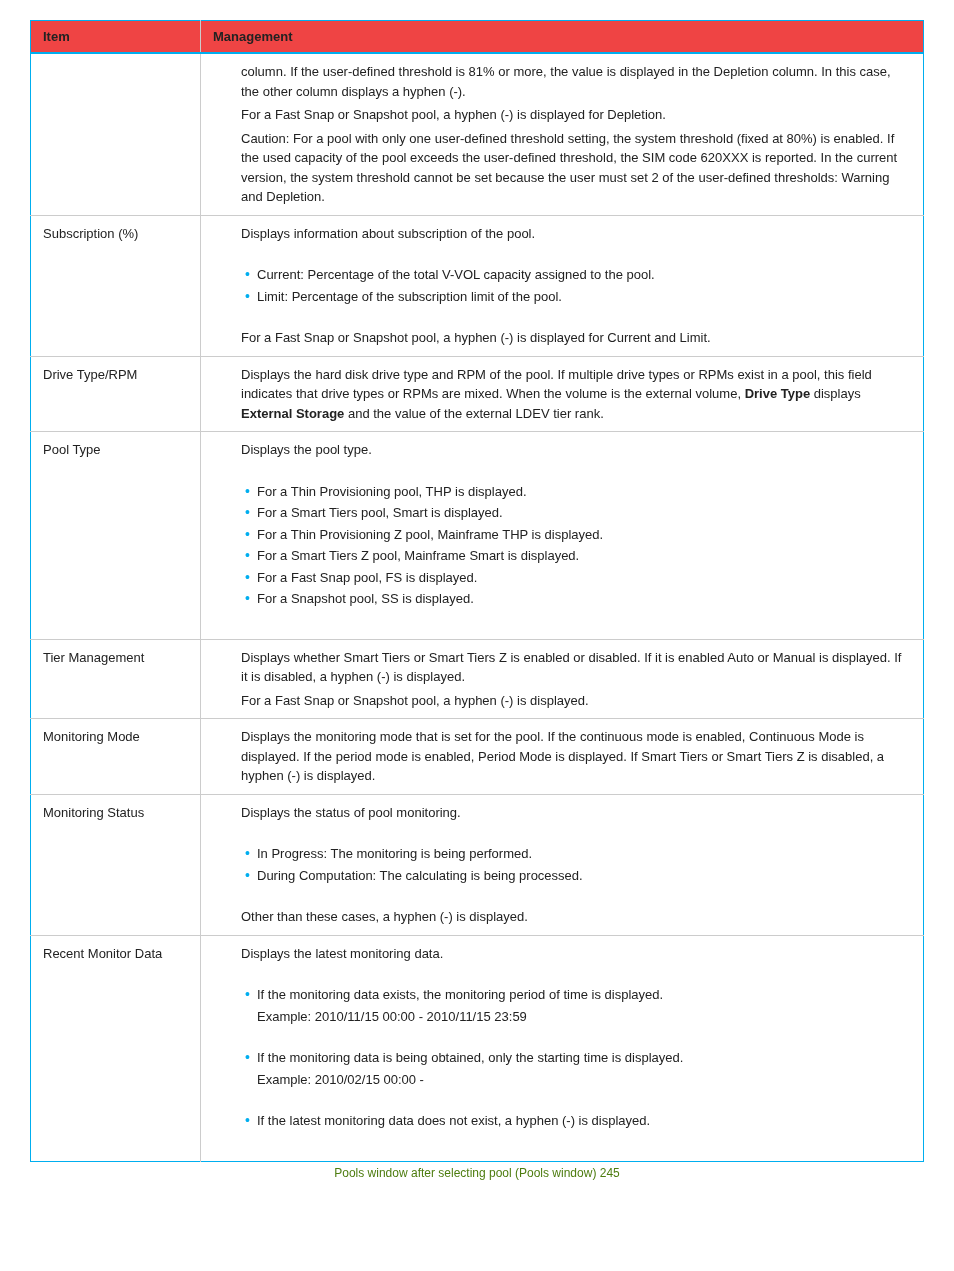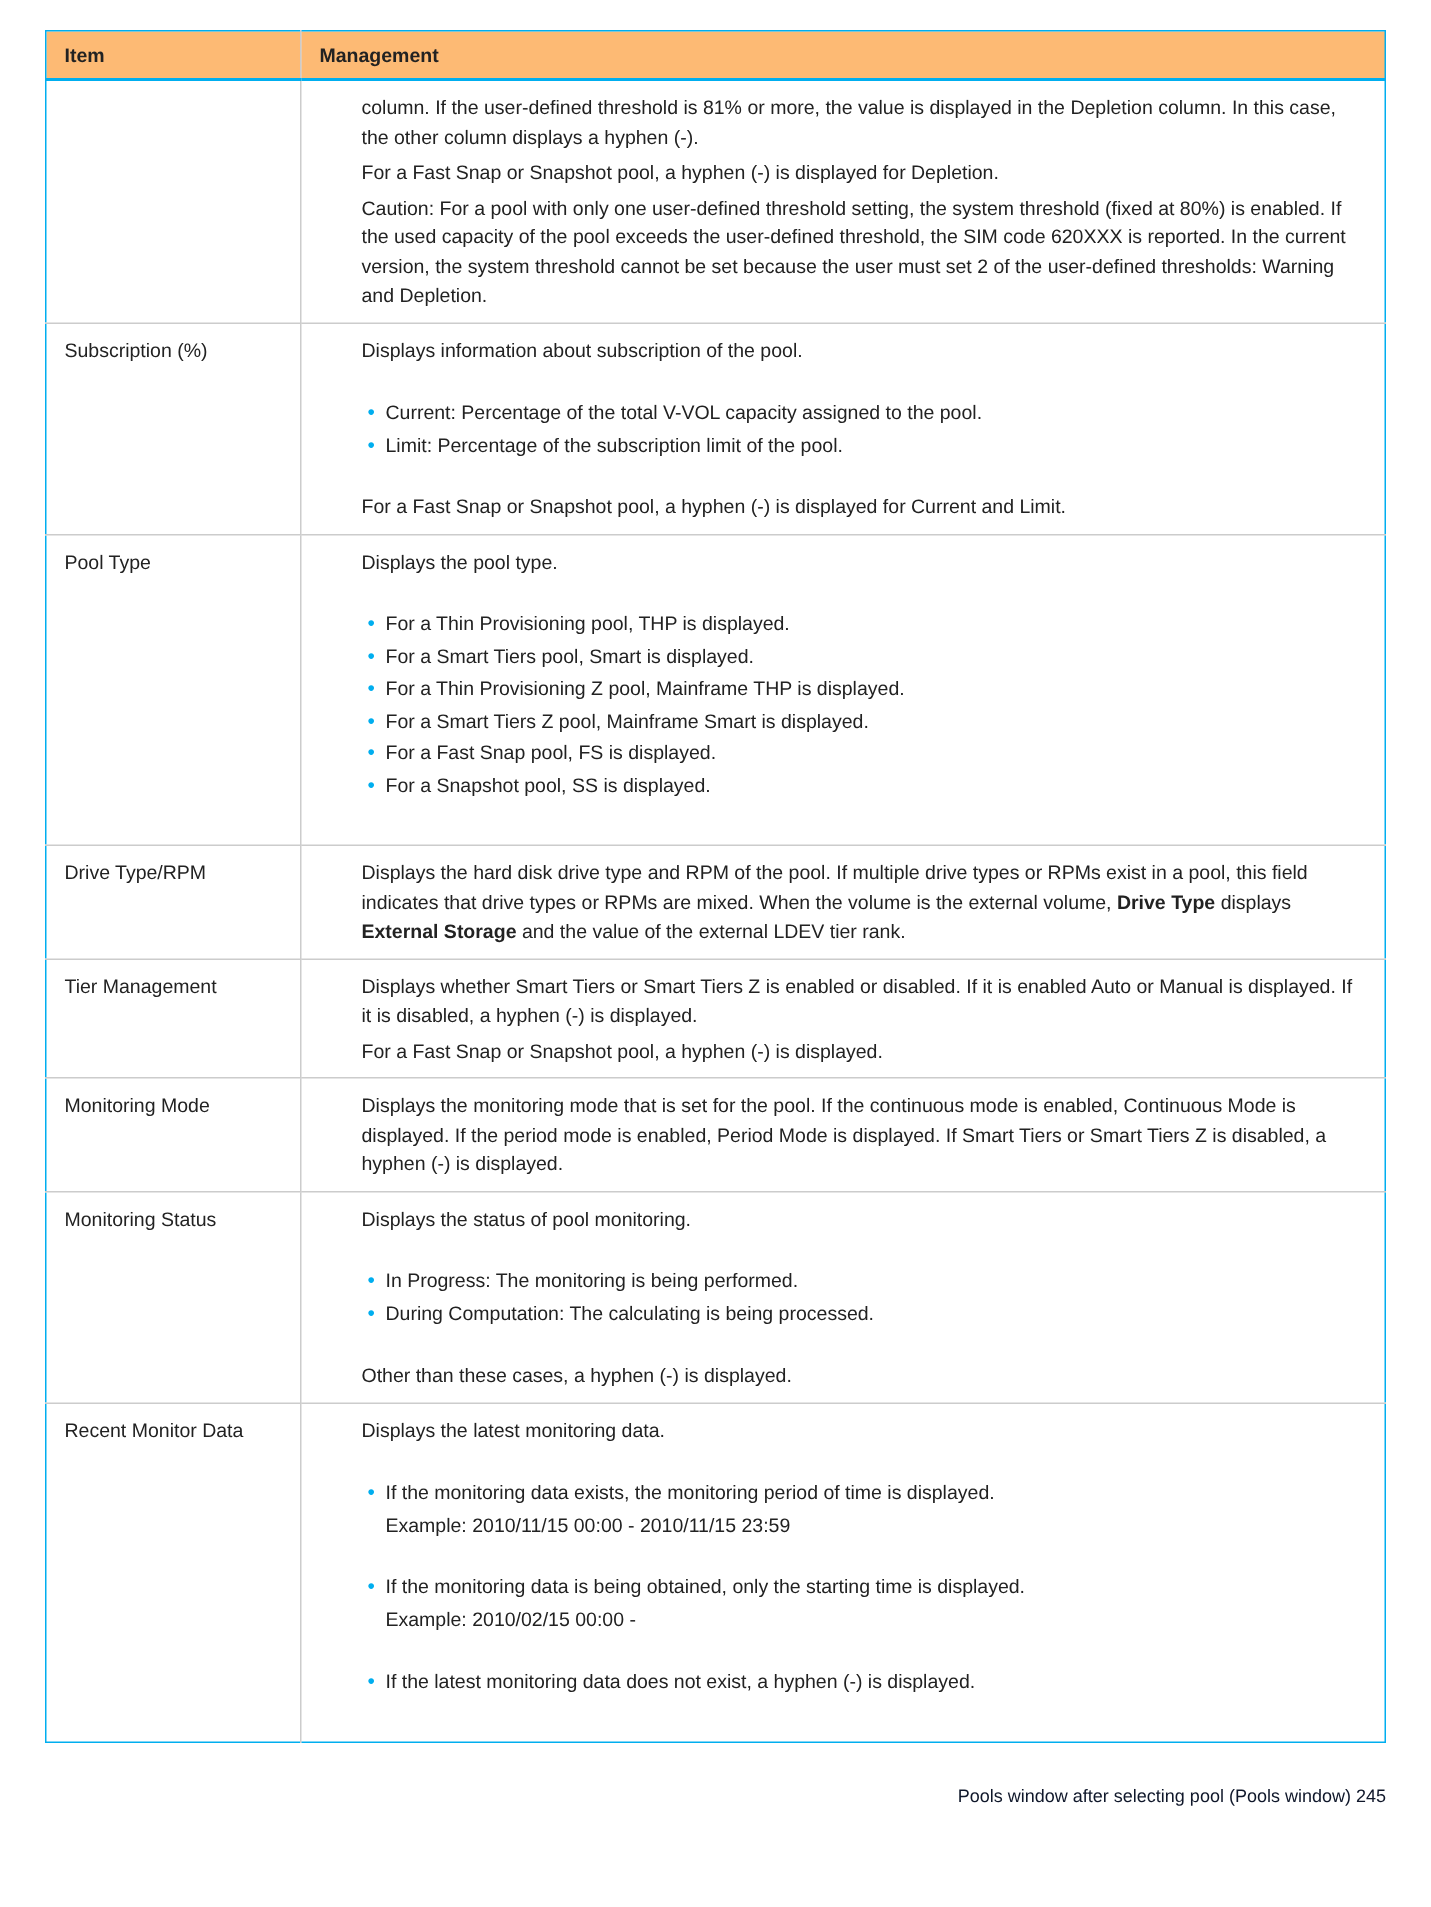--- a/index.html
+++ b/index.html
@@ -17,21 +17,21 @@
     .page-container {
       max-width: 894px;
       margin: 0 auto;
     }
     table {
       width: 100%;
       border-collapse: collapse;
       border: 1px solid #00aeef;
     }
     thead tr {
-      background: #fdba74;
+      background: #ef4444;
     }
     th {
       text-align: left;
       padding: 8px 12px;
       font-weight: bold;
       font-size: 13px;
       border-bottom: 2px solid #00aeef;
       border-right: 1px solid #ccc;
     }
     th:last-child {
@@ -79,24 +79,24 @@
     .caution-bold {
       font-weight: normal;
     }
     p.desc-para {
       margin-bottom: 4px;
     }
     p.desc-para:last-child {
       margin-bottom: 0;
     }
     .footer {
-      text-align: right;
+      text-align: center;
       font-size: 12px;
-      color: #0f172a;
-      margin-top: 28px;
+      color: #4d7c0f;
+      margin-top: 4px;
     }
   </style>
 </head>
 <body>
 
 <div class="page-container">
   <table>
     <thead>
       <tr>
         <th class="col-item">Item</th>
@@ -117,37 +117,37 @@
           <td class="col-desc">
             <p class="desc-para">Displays information about subscription of the pool.</p>
             <ul class="bullet-list">
               <li>Current: Percentage of the total V-VOL capacity assigned to the pool.</li>
               <li>Limit: Percentage of the subscription limit of the pool.</li>
             </ul>
             <p class="desc-para">For a Fast Snap or Snapshot pool, a hyphen (-) is displayed for Current and Limit.</p>
           </td>
         </tr>
         <tr>
+          <td class="col-item">Drive Type/RPM</td>
+          <td class="col-desc">
+            <p class="desc-para">Displays the hard disk drive type and RPM of the pool. If multiple drive types or RPMs exist in a pool, this field indicates that drive types or RPMs are mixed. When the volume is the external volume, <strong>Drive Type</strong> displays <strong>External Storage</strong> and the value of the external LDEV tier rank.</p>
+          </td>
+        </tr>
+        <tr>
           <td class="col-item">Pool Type</td>
           <td class="col-desc">
             <p class="desc-para">Displays the pool type.</p>
             <ul class="bullet-list">
               <li>For a Thin Provisioning pool, THP is displayed.</li>
               <li>For a Smart Tiers pool, Smart is displayed.</li>
               <li>For a Thin Provisioning Z pool, Mainframe THP is displayed.</li>
               <li>For a Smart Tiers Z pool, Mainframe Smart is displayed.</li>
               <li>For a Fast Snap pool, FS is displayed.</li>
               <li>For a Snapshot pool, SS is displayed.</li>
             </ul>
-          </td>
-        </tr>
-        <tr>
-          <td class="col-item">Drive Type/RPM</td>
-          <td class="col-desc">
-            <p class="desc-para">Displays the hard disk drive type and RPM of the pool. If multiple drive types or RPMs exist in a pool, this field indicates that drive types or RPMs are mixed. When the volume is the external volume, <strong>Drive Type</strong> displays <strong>External Storage</strong> and the value of the external LDEV tier rank.</p>
           </td>
         </tr>
         <tr>
           <td class="col-item">Tier Management</td>
           <td class="col-desc">
             <p class="desc-para">Displays whether Smart Tiers or Smart Tiers Z is enabled or disabled. If it is enabled Auto or Manual is displayed. If it is disabled, a hyphen (-) is displayed.</p>
             <p class="desc-para">For a Fast Snap or Snapshot pool, a hyphen (-) is displayed.</p>
           </td>
         </tr>
         <tr>

